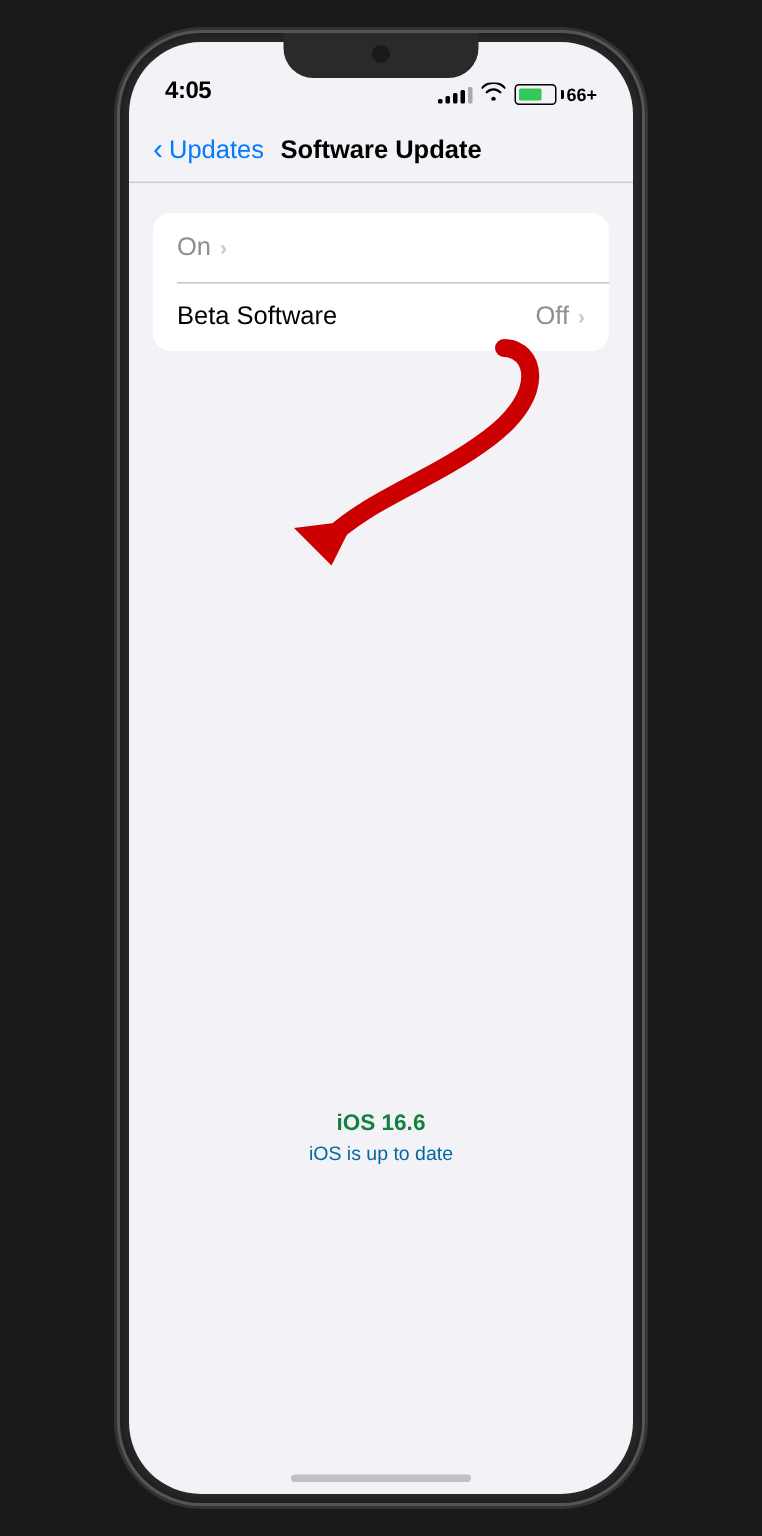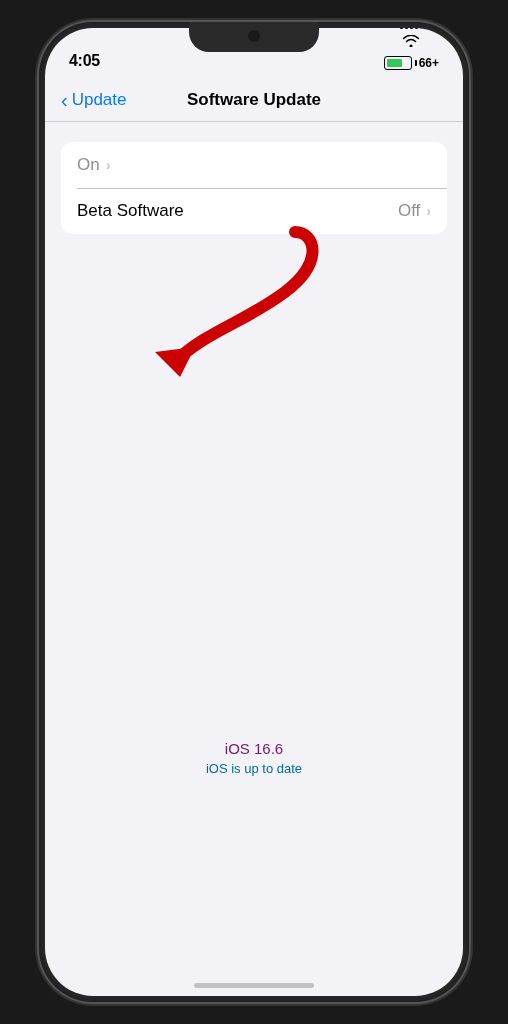--- a/index.html
+++ b/index.html
@@ -7,21 +7,21 @@
       width: 508px;
       height: 1024px;
       background: #1a1a1a;
       display: flex;
       justify-content: center;
       align-items: center;
       font-family: -apple-system, 'SF Pro Display', 'Helvetica Neue', sans-serif;
     }
 
     .phone-outer {
-      width: 430px;
+      width: 348px;
       height: 980px;
       background: #2a2a2a;
       border-radius: 54px;
       position: relative;
       box-shadow: 0 0 0 2px #555, 0 0 0 4px #333, inset 0 0 10px rgba(0,0,0,0.5);
       overflow: hidden;
     }
 
     
     .phone-outer::before {
@@ -97,21 +97,20 @@
       font-size: 16px;
       font-weight: 700;
       color: #000;
       letter-spacing: -0.3px;
     }
 
     .status-icons {
       display: flex;
       align-items: center;
       gap: 6px;
-      flex-direction: column;
     }
 
     .signal-bars {
       display: flex;
       align-items: flex-end;
       gap: 2px;
       height: 12px;
     }
     .signal-bar {
       width: 3px;
@@ -273,22 +272,22 @@
       left: 0;
       right: 0;
       display: flex;
       flex-direction: column;
       align-items: center;
       gap: 4px;
     }
 
     .ios-version {
       font-size: 15px;
-      font-weight: 400;
-      color: #701a75;
+      font-weight: 700;
+      color: #15803d;
     }
 
     .ios-status {
       font-size: 13px;
       color: #0369a1;
     }
 
     
     .home-indicator {
       position: absolute;
@@ -335,21 +334,21 @@
           </div>
           <div class="battery-tip"></div>
           <span class="battery-percent">66+</span>
         </div>
       </div>
     </div>
 
     <div class="nav-bar">
       <div class="nav-back">
         <span class="nav-back-chevron">‹</span>
-        <span class="nav-back-text">Update</span>
+        <span class="nav-back-text">Updates</span>
       </div>
       <span class="nav-title">Software Update</span>
     </div>
 
     <div class="content">
 
       <div class="settings-group">
 
         <div class="settings-row">
           <div class="settings-row-right">

